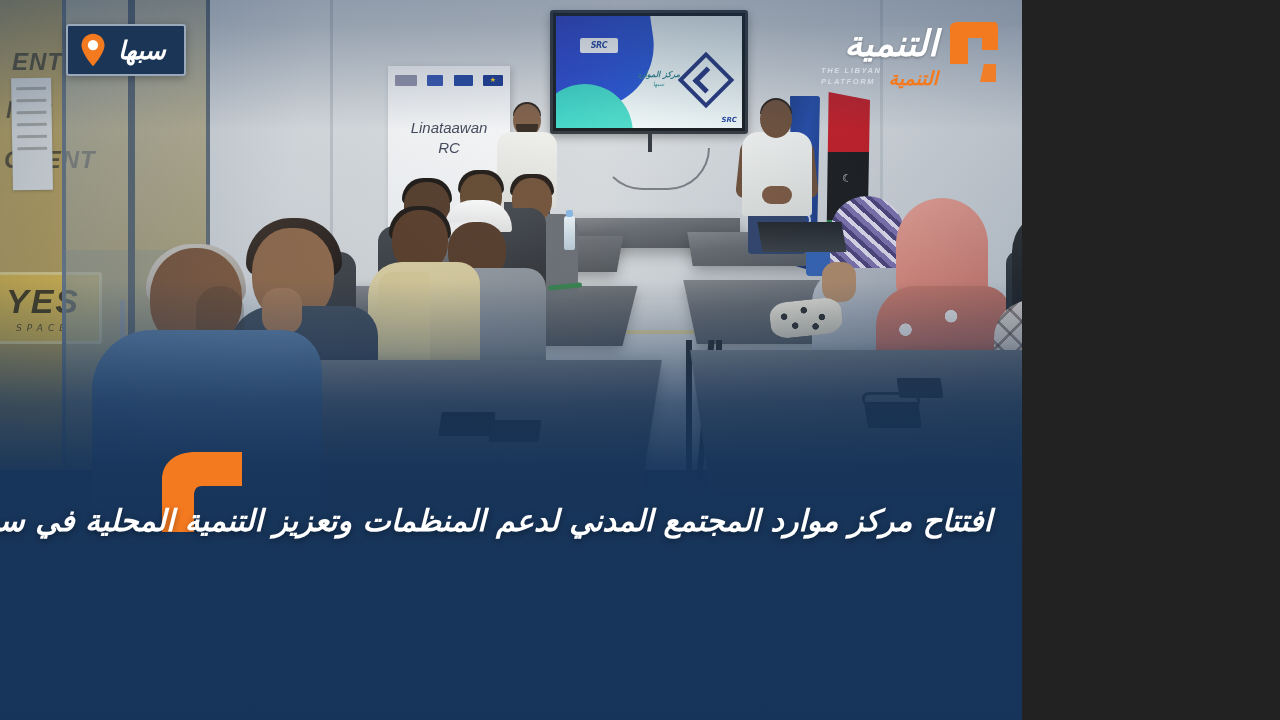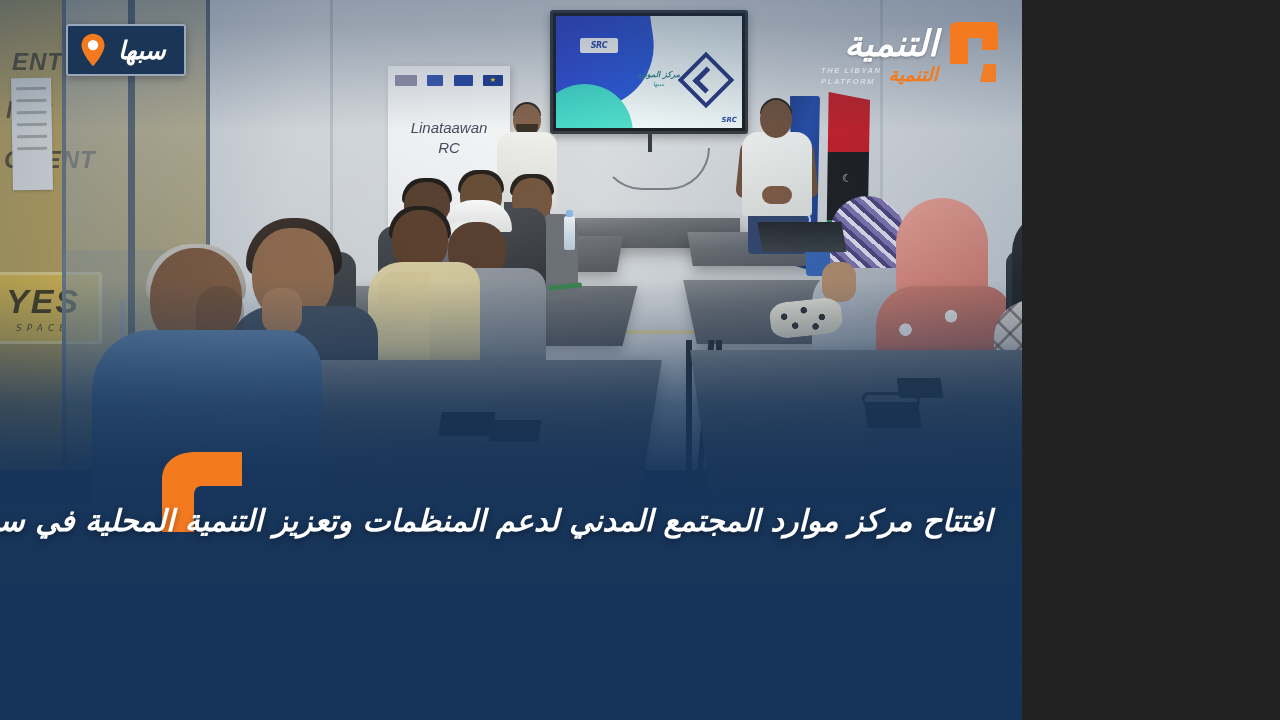--- a/index.html
+++ b/index.html
@@ -439,21 +439,21 @@
     position:absolute; right:22px; top:16px;
     display:flex; align-items:flex-start; gap:6px;
   }
   .brand-words { text-align:right; padding-top:10px; }
   .brand-main {
     color:#ffffff; font-size:36px; font-weight:700; line-height:1;
     direction:rtl; font-family:"DejaVu Sans",sans-serif;
     text-shadow:0 1px 3px rgba(0,0,0,.28);
   }
   .brand-sub-row {
-    display:flex; align-items:flex-start; justify-content:flex-end; gap:7px; margin-top:3px;
+    display:flex; align-items:flex-end; justify-content:flex-end; gap:7px; margin-top:3px;
   }
   .brand-sub {
     color:#f47a20; font-size:19px; font-weight:700; line-height:1;
     direction:rtl; font-family:"DejaVu Sans",sans-serif;
   }
   .brand-latin {
     color:#d8dde5; font-size:7.5px; letter-spacing:1.6px; line-height:1.5;
     font-family:"Liberation Sans",sans-serif; text-align:left; font-weight:700;
   }
   .brand-mark { width:56px; height:64px; margin-top:4px; }

